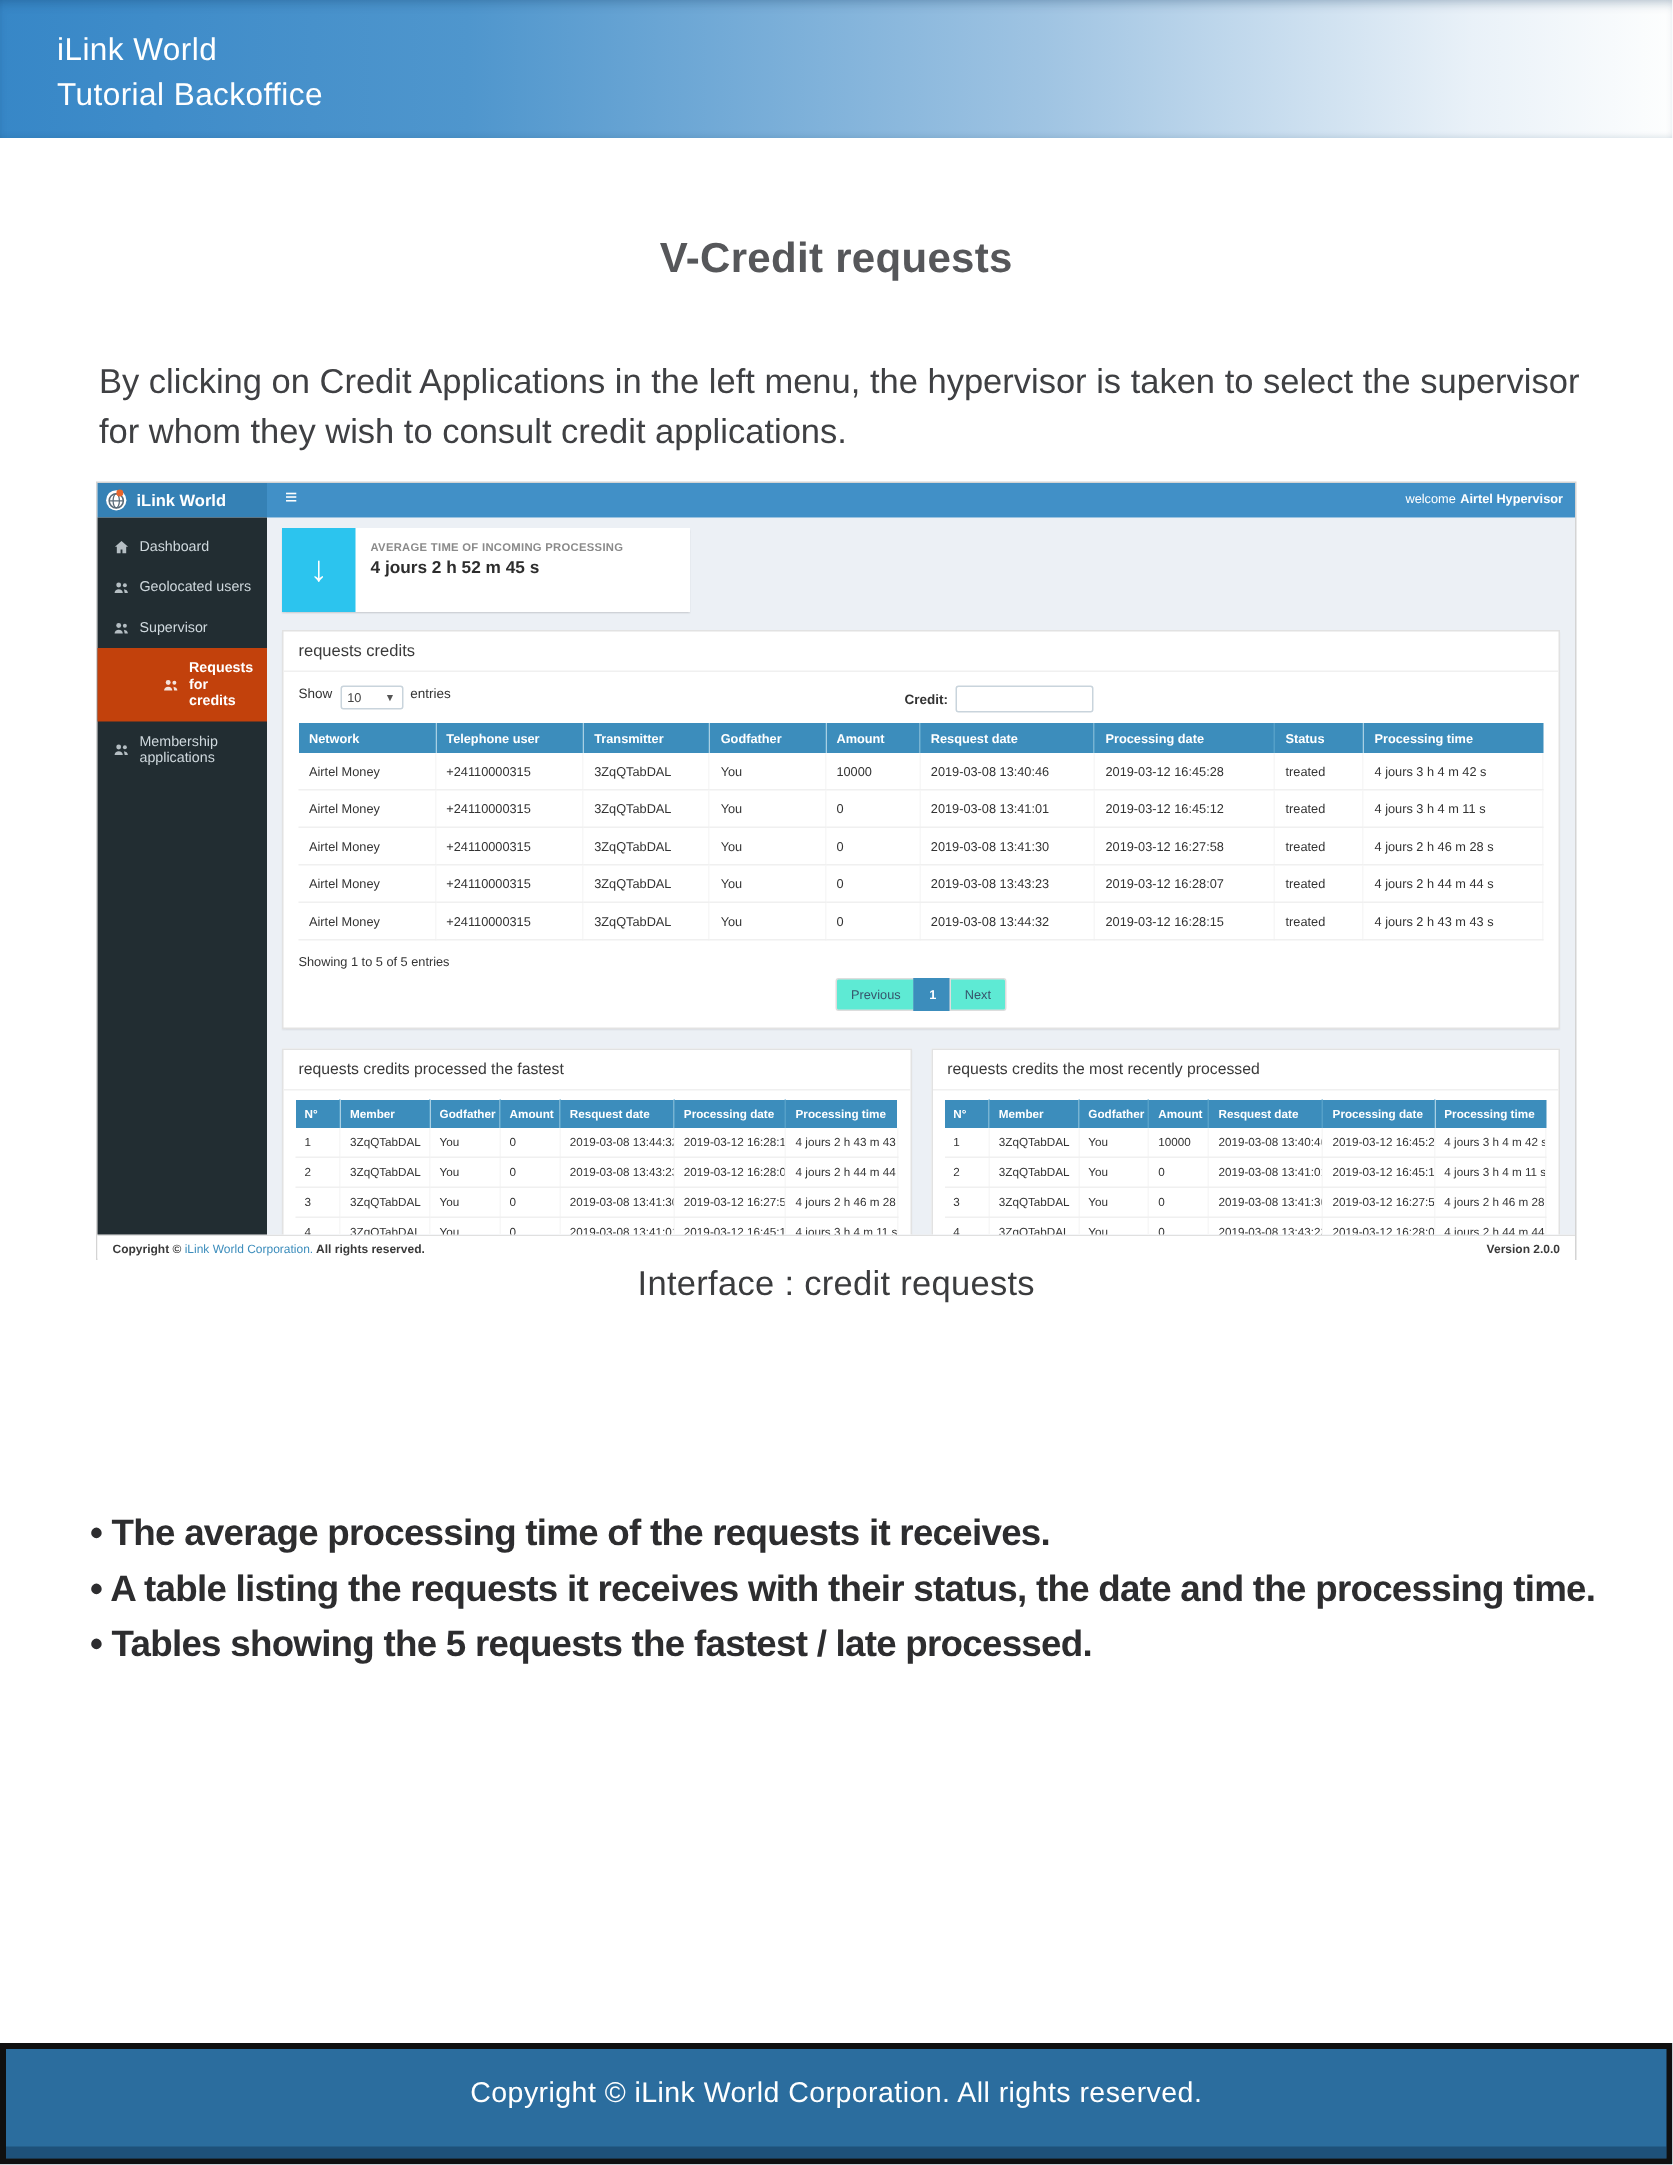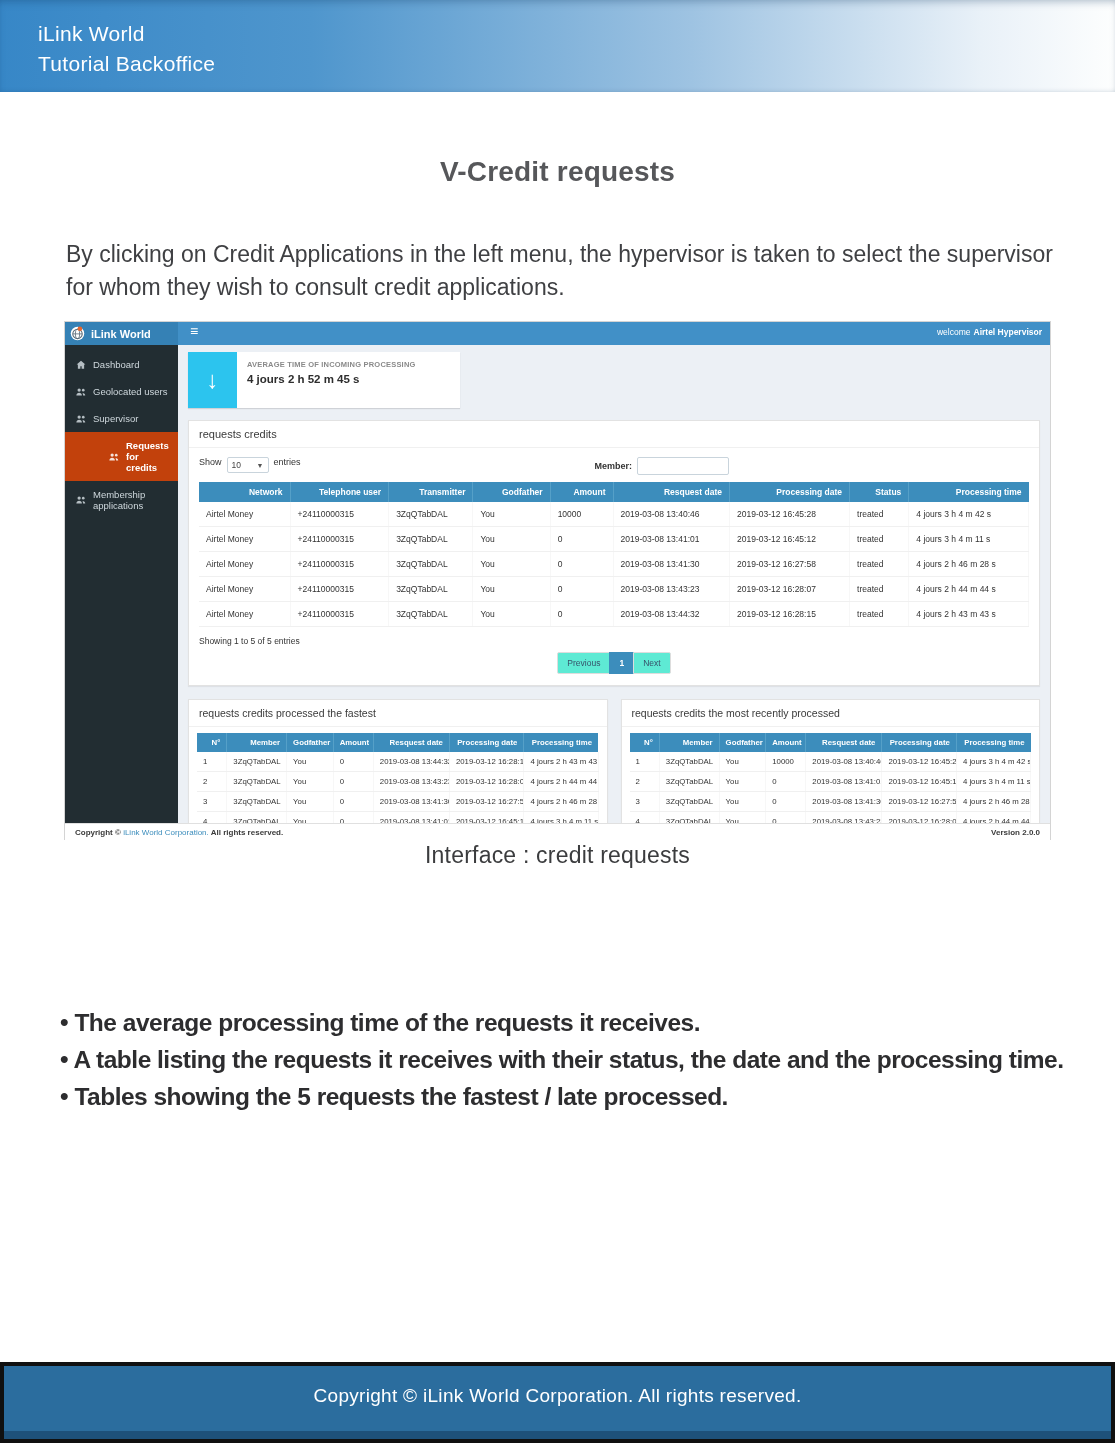--- a/index.html
+++ b/index.html
@@ -55,21 +55,21 @@
   .select{display:inline-flex;justify-content:space-between;align-items:center;width:42px;height:16px;
     border:1px solid #c9d4dc;border-radius:2px;margin:0 5px;padding:0 4px;box-sizing:border-box;
     font-size:8.5px;color:#444;background:#fff;cursor:pointer;}
   .select .caret{font-size:7px;color:#555;}
   .searchgrp{display:flex;align-items:center;gap:5px;margin-left:auto;margin-right:300px;}
   .searchgrp label{font-weight:700;font-size:9px;}
   .searchgrp input{width:92px;height:18px;border:1px solid #c9d4dc;border-radius:2px;
     box-sizing:border-box;font-size:9px;padding:0 4px;outline:none;}
 
   table.tbl{border-collapse:collapse;table-layout:fixed;width:calc(100% - 20px);margin:0 10px;}
-  table.tbl th{background:#3c8dbc;color:#fff;font-size:8.5px;font-weight:700;text-align:right;
+  table.tbl th{background:#3c8dbc;color:#fff;font-size:8.5px;font-weight:700;text-align:left;
     padding:5px 7px;border-right:1px solid #55a0c8;overflow:hidden;white-space:nowrap;}
   table.tbl th:last-child{border-right:none;}
   table.tbl td{font-size:8.5px;color:#333;padding:7px;border-bottom:1px solid #f0f0f0;
     border-right:1px solid #f7f7f7;overflow:hidden;white-space:nowrap;}
   .main-tbl th:nth-child(1),.main-tbl td:nth-child(1){width:11%;}
   .main-tbl th:nth-child(2),.main-tbl td:nth-child(2){width:12%;}
   .main-tbl th:nth-child(3),.main-tbl td:nth-child(3){width:10%;}
   .main-tbl th:nth-child(4),.main-tbl td:nth-child(4){width:9%;}
   .main-tbl th:nth-child(5),.main-tbl td:nth-child(5){width:7%;}
   .main-tbl th:nth-child(6),.main-tbl td:nth-child(6){width:14.5%;}
@@ -223,21 +223,21 @@
         <section class="panel main">
           <div class="panel-title">requests credits</div>
           <div class="controls">
             <span>Show</span>
             <span class="select">
               <span>10</span>
               <span class="caret">▼</span>
             </span>
             <span>entries</span>
             <span class="searchgrp">
-              <label>Member:</label>
+              <label>Credit:</label>
               <input value="" style="">
             </span>
           </div>
           <table class="tbl main-tbl">
               <thead>
                 <tr>
                   <th>Network</th>
                   <th>Telephone user</th>
                   <th>Transmitter</th>
                   <th>Godfather</th>

